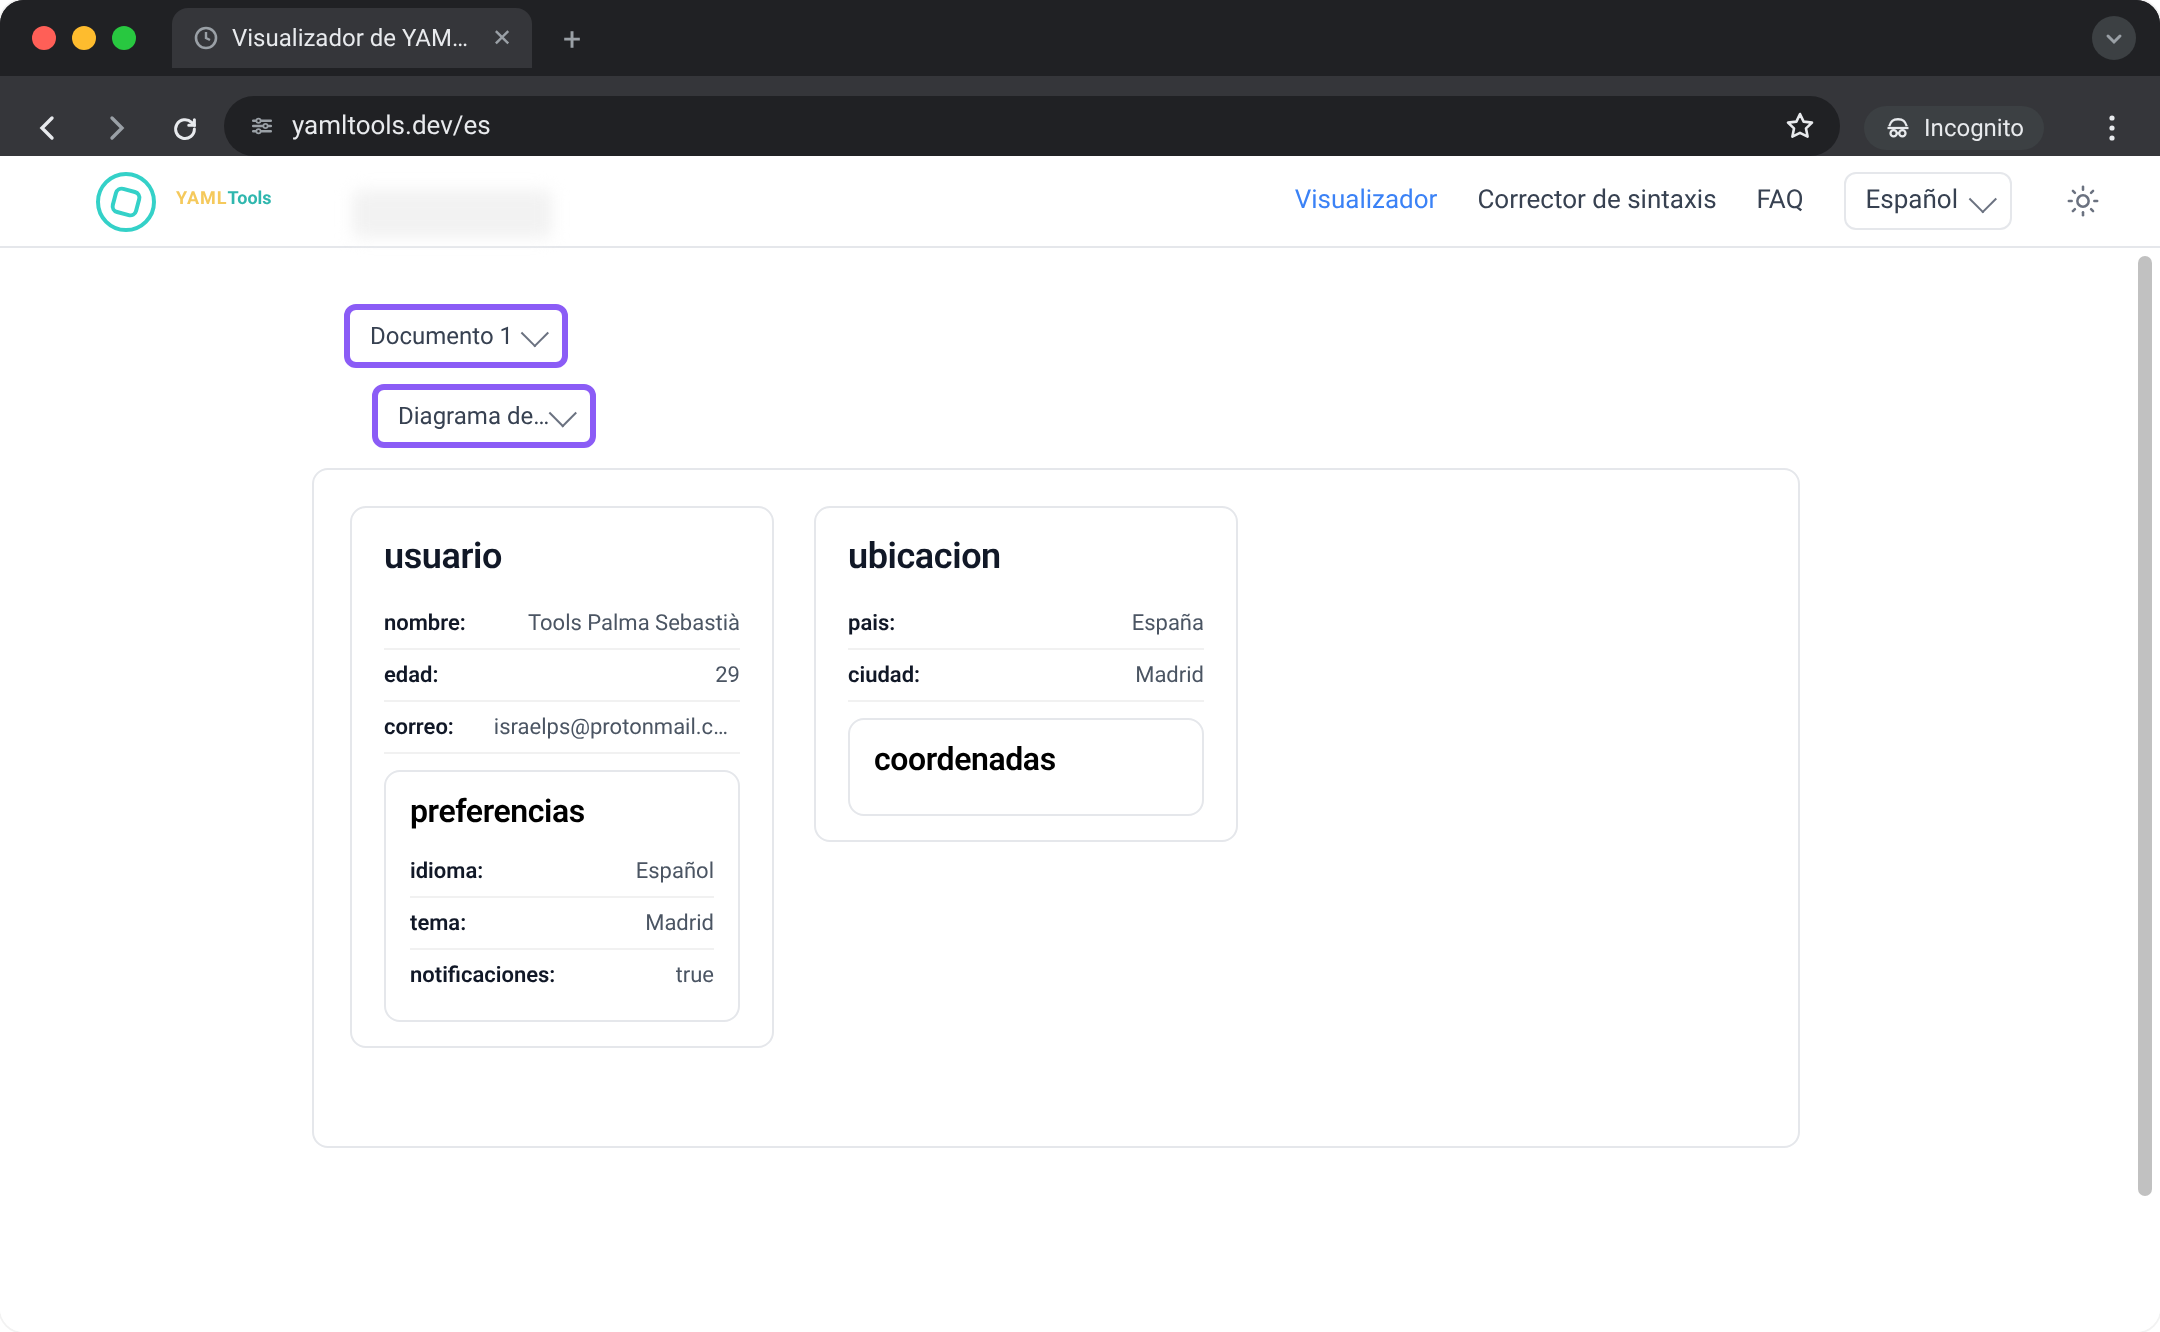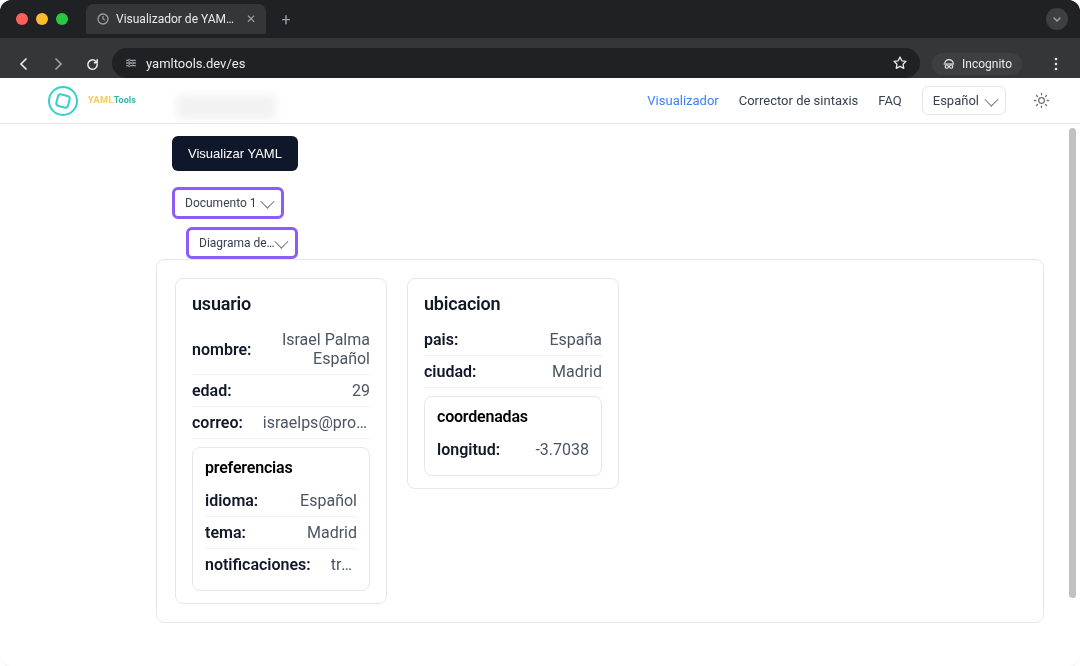--- a/index.html
+++ b/index.html
@@ -208,24 +208,24 @@
     width:112px;
     display:flex; align-items:center; justify-content:space-between;
     padding:0 10px;
     font-size:12px;
     color:#374151;
   }
   .select-box.wider { width:112px; }
   .select-box .label { white-space:nowrap; overflow:hidden; text-overflow:ellipsis; }
 
   .viz-panel {
-    margin:0 0 0 26px;
+    margin:10px 0 0 26px;
     border:1px solid #e5e7eb;
     border-radius:8px;
-    width: 888px;
+    width: 744px;
     min-height: 340px;
     padding:18px;
     display:flex;
     gap:20px;
     align-items:flex-start;
   }
   .card {
     border:1px solid #e5e7eb;
     border-radius:8px;
     padding:14px 16px 12px;
@@ -237,21 +237,21 @@
     font-size:18px;
     font-weight:600;
     color:#111827;
     margin-bottom:10px;
     letter-spacing:-0.2px;
   }
   .kv {
     display:flex;
     justify-content:space-between;
     align-items:center;
-    font-size:16px;
+    font-size:11px;
     padding:6px 0;
     border-bottom:1px solid #f1f1f1;
     gap:20px;
   }
   .kv:last-of-type{ border-bottom:none; }
   .kv .k { font-weight:600; color:#111827; white-space:nowrap; }
   .kv .v { color:#4b5563; text-align:right; overflow:hidden; text-overflow:ellipsis;}
   .subcard {
     margin-top:8px;
     border:1px solid #e5e7eb;
@@ -391,42 +391,41 @@
               <line x1="17.7" y1="17.7" x2="19.1" y2="19.1"></line>
               <line x1="4.9" y1="19.1" x2="6.3" y2="17.7"></line>
               <line x1="17.7" y1="6.3" x2="19.1" y2="4.9"></line>
             </g>
           </svg>
       </div>
     </div>
   </div>
 
   <div class="content">
-    <button class="btn-primary">Visualizar YAML</button>
 
     <div class="select-row">
       <div class="select-box">
         <span class="label">Documento 1</span>
         <span class="chevron"></span>
       </div>
     </div>
     <div class="select-row" style="margin-top:8px; margin-left:56px;">
       <div class="select-box wider">
         <span class="label">Diagrama de...</span>
         <span class="chevron"></span>
       </div>
     </div>
 
     <div class="viz-panel">
 
       <div class="card">
         <h3>usuario</h3>
         <div class="kv">
           <span class="k">nombre:</span>
-          <span class="v">Israel Palma Español</span>
+          <span class="v">Tools Palma Sebastià</span>
         </div>
         <div class="kv">
           <span class="k">edad:</span>
           <span class="v">29</span>
         </div>
         <div class="kv">
           <span class="k">correo:</span>
           <span class="v">israelps@protonmail.com</span>
         </div>
         <div class="subcard">
@@ -451,24 +450,20 @@
         <div class="kv">
           <span class="k">pais:</span>
           <span class="v">España</span>
         </div>
         <div class="kv">
           <span class="k">ciudad:</span>
           <span class="v">Madrid</span>
         </div>
         <div class="subcard">
           <h4>coordenadas</h4>
-          <div class="kv">
-            <span class="k">longitud:</span>
-            <span class="v">-3.7038</span>
-          </div>
         </div>
       </div>
 
     </div>
   </div>
 
   <div class="scrollbar-track">
     <div class="scrollbar-thumb" style="top:50px; height:470px;"></div>
   </div>
 </div>

